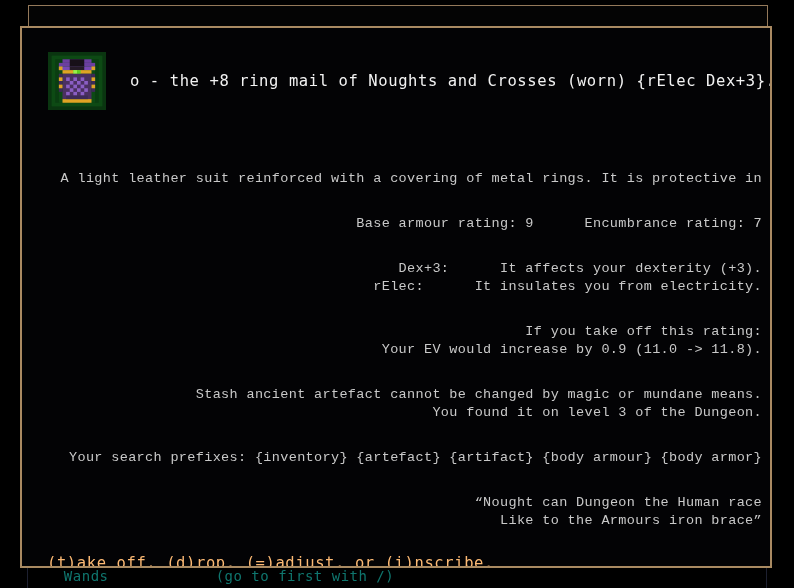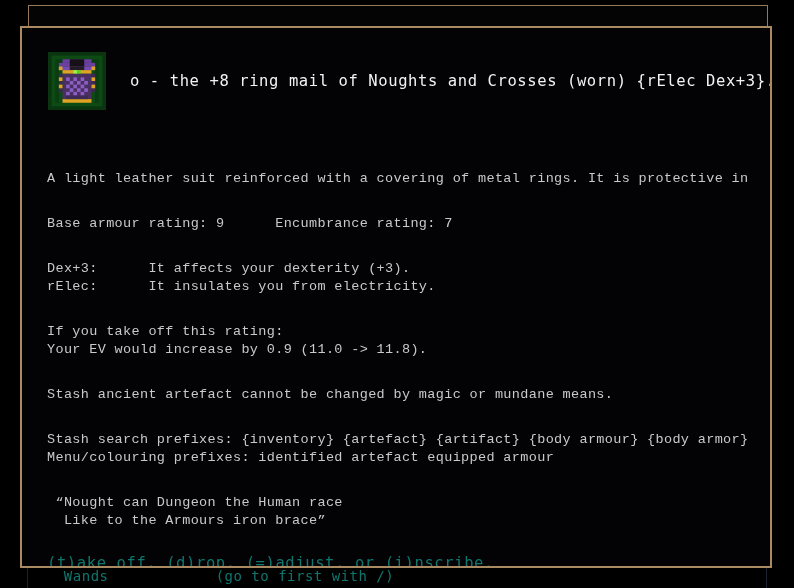--- a/index.html
+++ b/index.html
@@ -103,33 +103,34 @@
     top: 142px;
     right: 8px;
   }
   .txt {
     font-family: "Liberation Mono", "DejaVu Sans Mono", monospace;
     font-size: 13.5px;
     line-height: 18px;
     color: #c9c9c9;
     white-space: pre;
     letter-spacing: 0.35px;
+    text-align: right;
   }
   .spacer { height: 18px; }
   .half-spacer { height: 9px; }
 
   
   #action-line {
     position: absolute;
     left: 25px;
     top: 526px;
     font-family: "DejaVu Sans Mono", monospace;
     font-size: 15.5px;
     letter-spacing: 0.6px;
-    color: #0f766e;
+    color: #fdba74;
     white-space: pre;
   }
 </style>
 </head>
 <body>
 
 <div id="bg-layer">
   <div id="bg-left-edge"></div>
   <div id="bg-right-edge"></div>
   <div class="bg-line" style="left:46px; top:568px;">  Wands            (go to first with /)</div>
@@ -211,26 +212,26 @@
     <div class="spacer"></div>
     <div class="half-spacer"></div>
 
     <div class="txt">If you take off this rating:</div>
     <div class="txt">Your EV would increase by 0.9 (11.0 -&gt; 11.8).</div>
 
     <div class="spacer"></div>
     <div class="half-spacer"></div>
 
     <div class="txt">Stash ancient artefact cannot be changed by magic or mundane means.</div>
-
-    <div class="spacer"></div>
-    <div class="half-spacer"></div>
-
-    <div class="txt">Stash search prefixes: {inventory} {artefact} {artifact} {body armour} {body armor}</div>
-    <div class="txt">Menu/colouring prefixes: identified artefact equipped armour</div>
+    <div class="txt">You found it on level 3 of the Dungeon.</div>
+
+    <div class="spacer"></div>
+    <div class="half-spacer"></div>
+
+    <div class="txt">Your search prefixes: {inventory} {artefact} {artifact} {body armour} {body armor}</div>
 
     <div class="spacer"></div>
     <div class="half-spacer"></div>
 
     <div class="txt"> “Nought can Dungeon the Human race</div>
     <div class="txt">  Like to the Armours iron brace”</div>
 
   </div>
 
   <div id="action-line">(t)ake off, (d)rop, (=)adjust, or (i)nscribe.</div>

